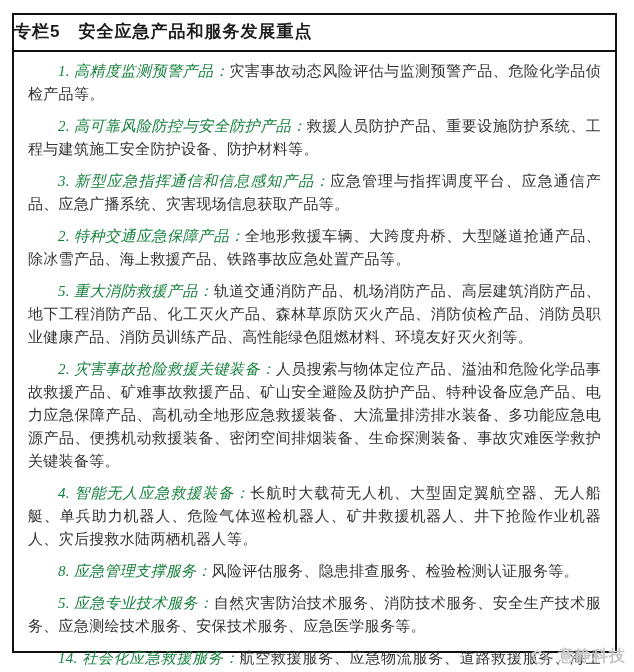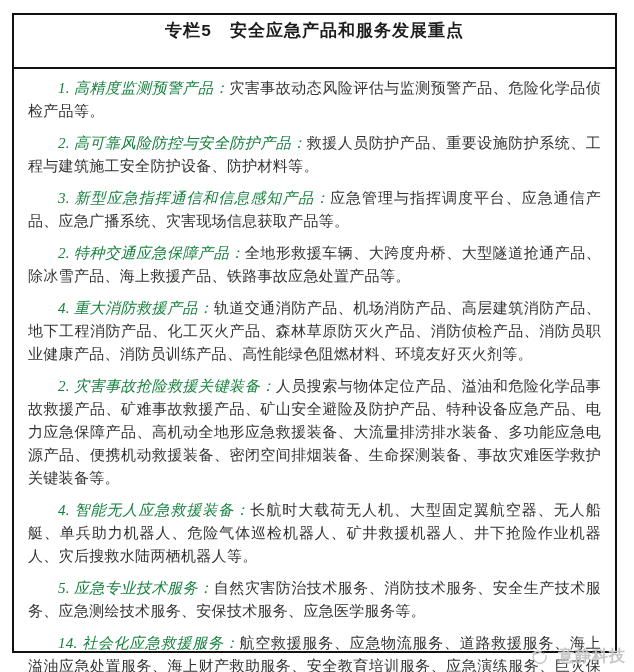--- a/index.html
+++ b/index.html
@@ -23,25 +23,25 @@
     top: 13px;
     width: 605px;
     height: 640px;
     box-sizing: border-box;
     border: 2px solid #111111;
     background: #ffffff;
   }
   .panel-title {
     box-sizing: border-box;
     width: 100%;
-    height: 54px;
+    height: 37px;
     line-height: 34px;
     border-bottom: 2px solid #111111;
-    text-align: center;
-    font-family: Liberation Mono, monospace;
+    text-align: left;
+    font-family: Liberation Sans, sans-serif;
     font-weight: bold;
     font-size: 17px;
     color: #1c1c1c;
     letter-spacing: 1px;
   }
   .panel-body {
     box-sizing: border-box;
     padding: 8px 14px 6px 14px;
   }
   .item {
@@ -94,31 +94,34 @@
 
   <p class="item">
     <span class="lead">3. 新型应急指挥通信和信息感知产品：</span><span class="body">应急管理与指挥调度平台、应急通信产品、应急广播系统、灾害现场信息获取产品等。</span>
   </p>
 
   <p class="item">
     <span class="lead">2. 特种交通应急保障产品：</span><span class="body">全地形救援车辆、大跨度舟桥、大型隧道抢通产品、除冰雪产品、海上救援产品、铁路事故应急处置产品等。</span>
   </p>
 
   <p class="item">
-    <span class="lead">4. 重大消防救援产品：</span><span class="body">轨道交通消防产品、机场消防产品、高层建筑消防产品、地下工程消防产品、化工灭火产品、森林草原防灭火产品、消防侦检产品、消防员职业健康产品、消防员训练产品、高性能绿色阻燃材料、环境友好灭火剂等。</span>
+    <span class="lead">5. 重大消防救援产品：</span><span class="body">轨道交通消防产品、机场消防产品、高层建筑消防产品、地下工程消防产品、化工灭火产品、森林草原防灭火产品、消防侦检产品、消防员职业健康产品、消防员训练产品、高性能绿色阻燃材料、环境友好灭火剂等。</span>
   </p>
 
   <p class="item">
     <span class="lead">2. 灾害事故抢险救援关键装备：</span><span class="body">人员搜索与物体定位产品、溢油和危险化学品事故救援产品、矿难事故救援产品、矿山安全避险及防护产品、特种设备应急产品、电力应急保障产品、高机动全地形应急救援装备、大流量排涝排水装备、多功能应急电源产品、便携机动救援装备、密闭空间排烟装备、生命探测装备、事故灾难医学救护关键装备等。</span>
   </p>
 
   <p class="item">
     <span class="lead">4. 智能无人应急救援装备：</span><span class="body">长航时大载荷无人机、大型固定翼航空器、无人船艇、单兵助力机器人、危险气体巡检机器人、矿井救援机器人、井下抢险作业机器人、灾后搜救水陆两栖机器人等。</span>
   </p>
 
+  <p class="item">
+    <span class="lead">8. 应急管理支撑服务：</span><span class="body">风险评估服务、隐患排查服务、检验检测认证服务等。</span>
+  </p>
 
   <p class="item">
     <span class="lead">5. 应急专业技术服务：</span><span class="body">自然灾害防治技术服务、消防技术服务、安全生产技术服务、应急测绘技术服务、安保技术服务、应急医学服务等。</span>
   </p>
 
   <p class="item">
     <span class="lead">14. 社会化应急救援服务：</span><span class="body">航空救援服务、应急物流服务、道路救援服务、海上溢油应急处置服务、海上财产救助服务、安全教育培训服务、应急演练服务、巨灾保险等。</span>
   </p>
 </div>
   </div>

